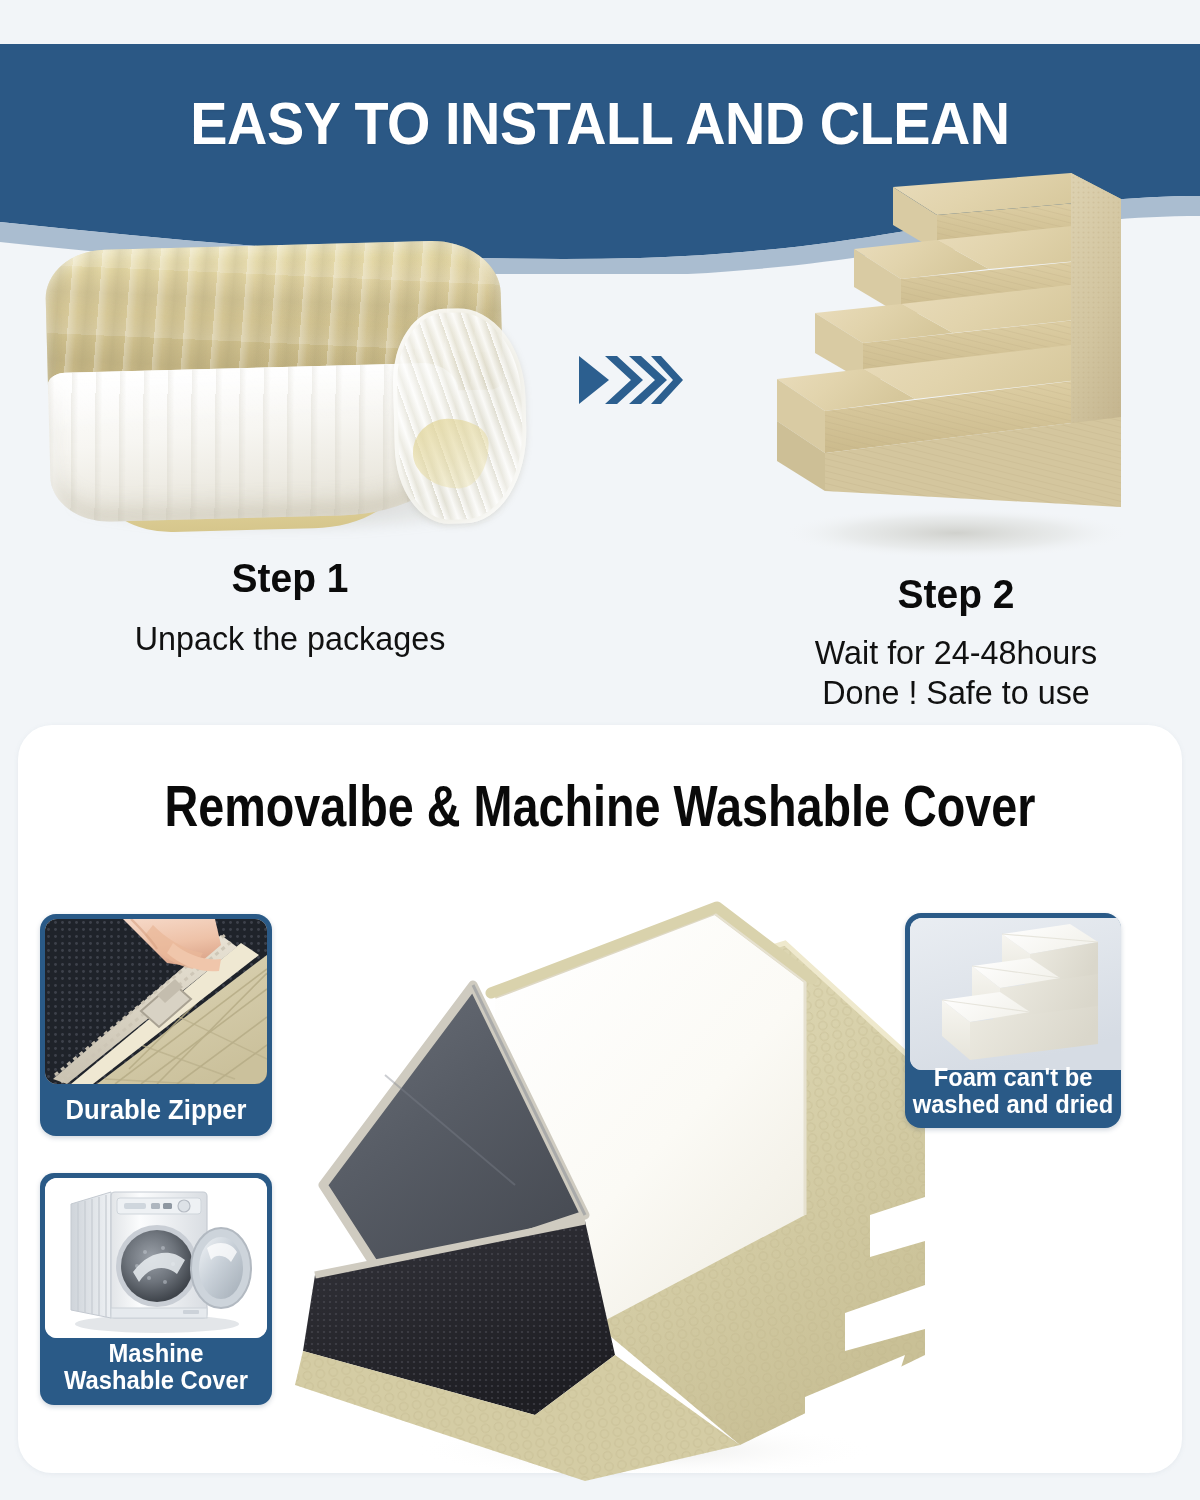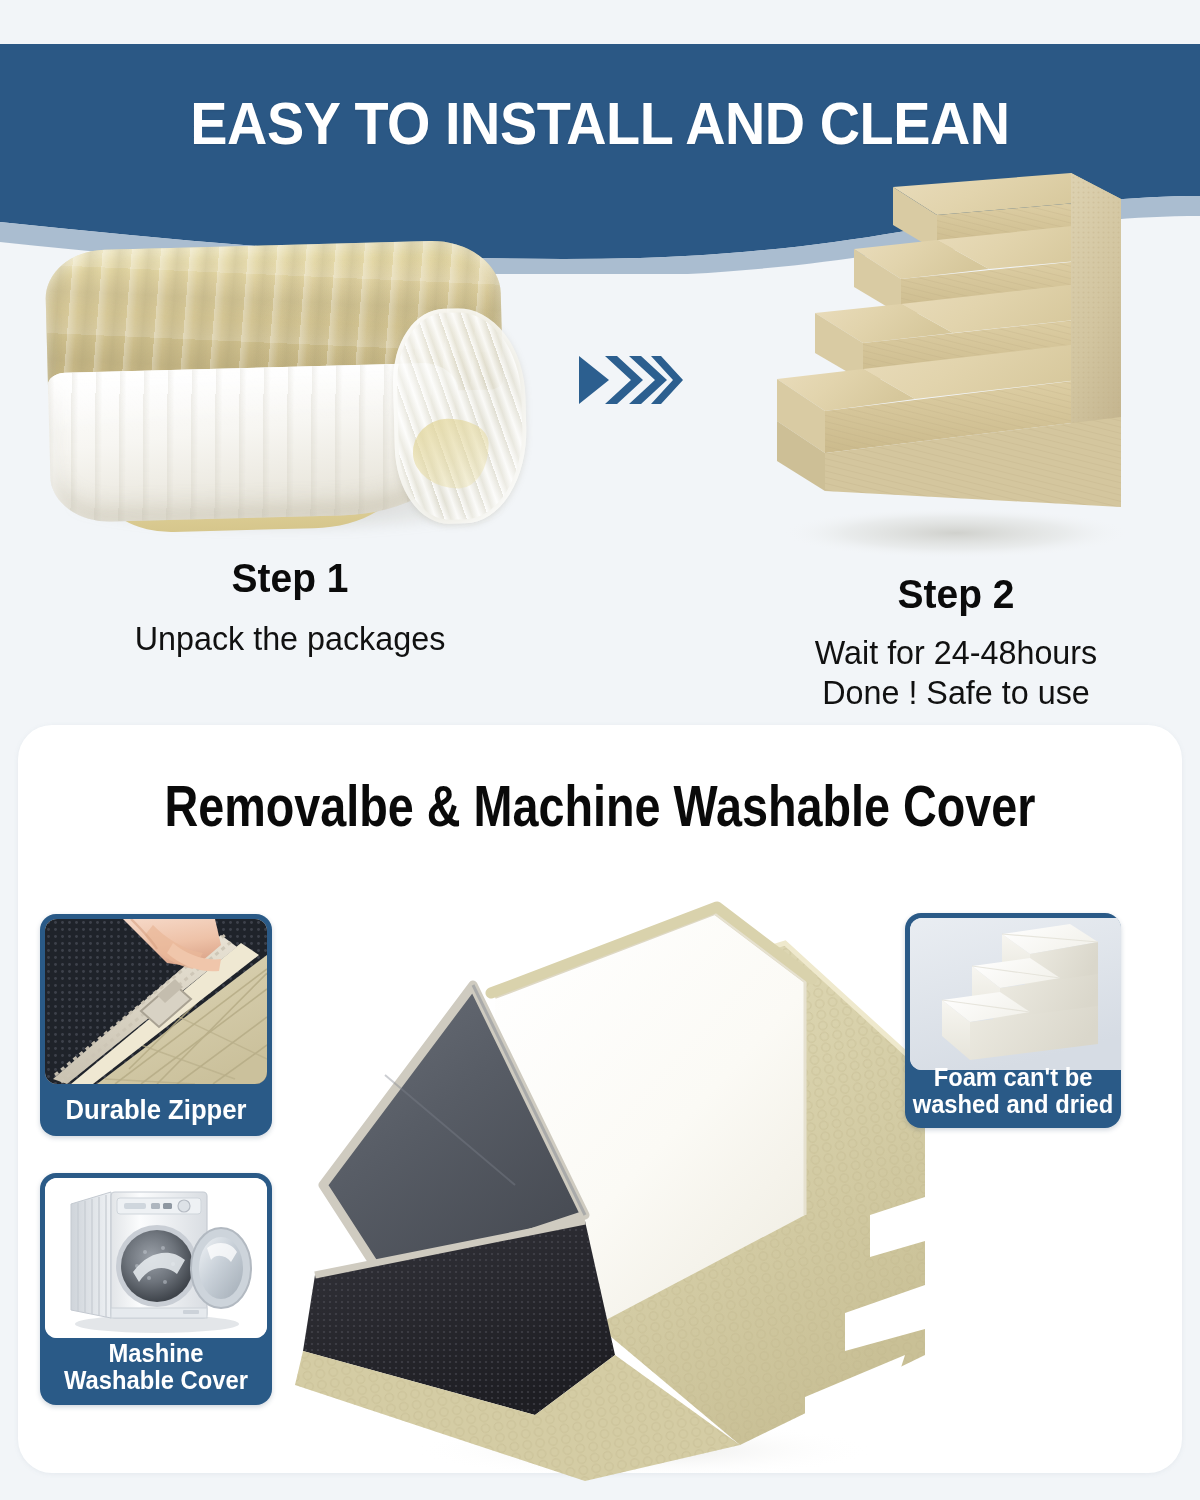--- a/index.html
+++ b/index.html
@@ -229,21 +229,21 @@
     white-space: pre-line;
     transform: scaleX(0.95);
   }
 
   
   #badge-zipper { left: 40px; top: 898px; width: 232px; height: 222px; margin-top: 16px; }
   #badge-zipper .badge-photo { width: 222px; height: 165px; }
   #badge-zipper .badge-label { font-size: 27px; bottom: 11px; }
 
   
-  #badge-washer { left: 40px; top: 1173px; width: 232px; height: 232px; }
+  #badge-washer { left: 40px; top: 1173px; width: 232px; height: 232px; border-radius: 14px; }
   #badge-washer .badge-photo { width: 222px; height: 160px; }
   #badge-washer .badge-label { font-size: 25px; bottom: 11px; }
 
   
   #badge-foam { left: 905px; top: 913px; width: 216px; height: 215px; padding-left: 32px; }
   #badge-foam .badge-photo { width: 222px; height: 152px; }
   #badge-foam .badge-label { font-size: 25px; bottom: 10px; }
 
   .photo-svg { display: block; width: 100%; height: 100%; }
 

